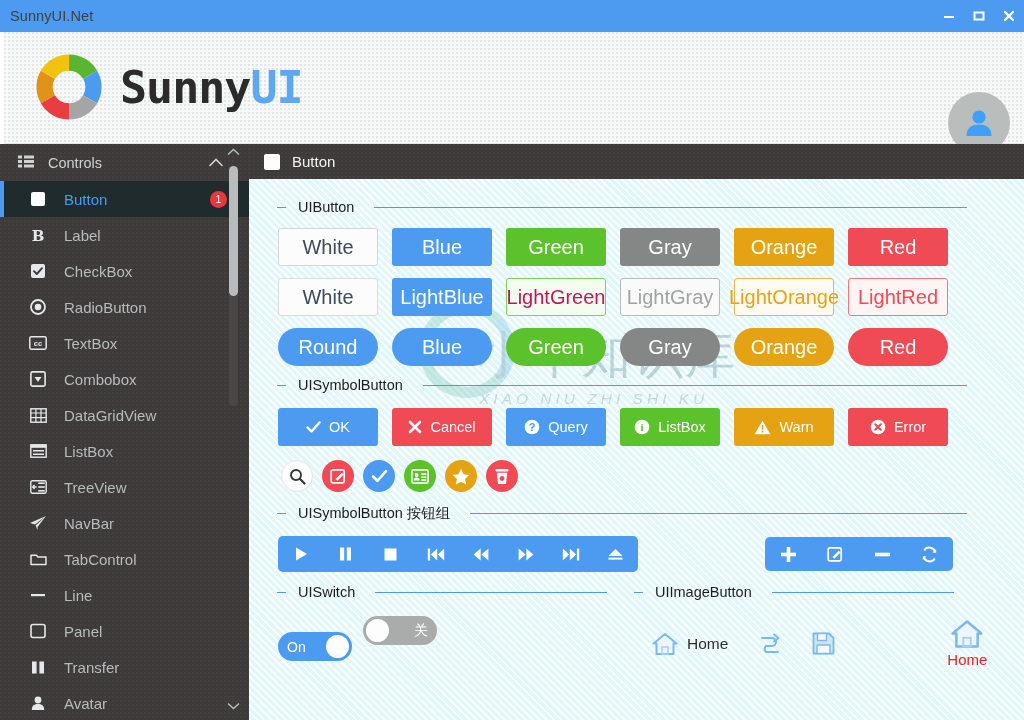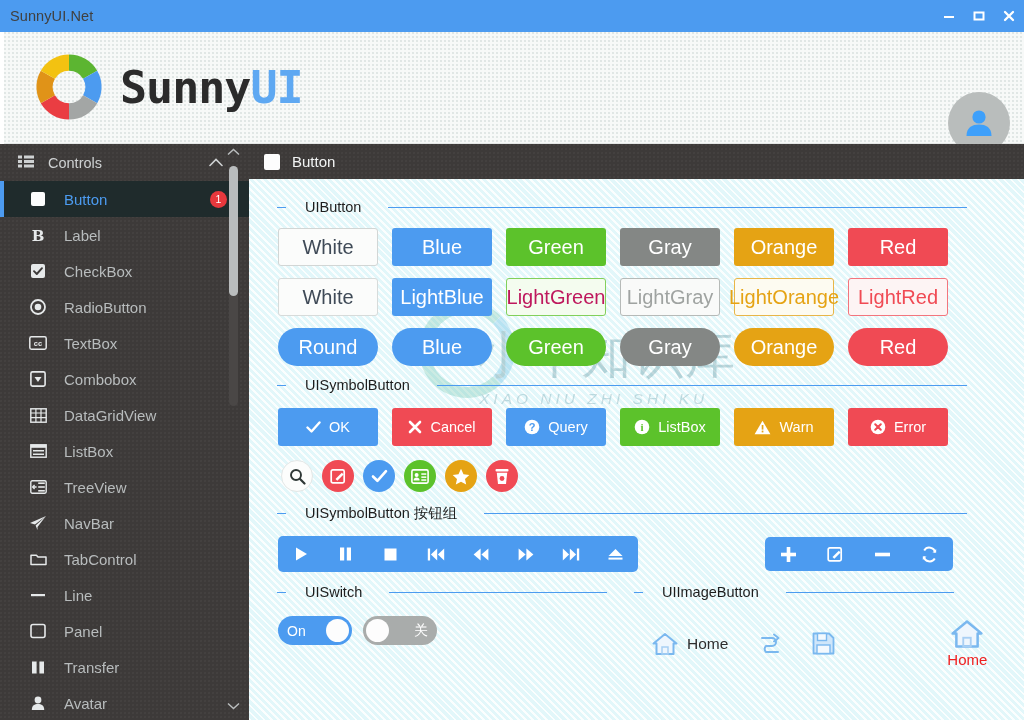--- a/index.html
+++ b/index.html
@@ -147,21 +147,21 @@
   }
   .wm-ring {
     position: absolute; left: 0px; top: 8px; width: 96px; height: 96px;
     border: 11px solid #64c0a8; border-radius: 50%;
     border-right-color: #57b8e0;
   }
 
   
   .gbox { position: absolute; }
   .gbox-line {
-    display: flex; align-items: center; gap: 19px;
+    display: flex; align-items: center; gap: 12px;
     color: #1d1d1d; font-size: 14.5px; white-space: nowrap;
   }
   .gbox-line .dash { width: 9px; height: 1px; background: #4c9bf0; }
   .gbox-line .rule { flex: 1; height: 1px; background: #4c9bf0; margin-left: 8px; }
 
   
   .row { position: absolute; display: flex; gap: 14px; }
   .btn {
     width: 100px; height: 38px;
     display: flex; align-items: center; justify-content: center; gap: 7px;
@@ -210,21 +210,21 @@
     color: #fff; cursor: pointer;
   }
   .btngroup2 { display: flex; align-items: center; background: #4c9bf0; border-radius: 5px; height: 34px; }
   .bg2-item { width: 47px; height: 34px; display: flex; align-items: center; justify-content: center; color: #fff; cursor: pointer;}
 
   
   .switch {
     width: 74px; height: 29px; border-radius: 15px;
     display: flex; align-items: center; cursor: pointer; position: relative;
   }
-  .switch.on { background: #4c9bf0; justify-content: flex-start; }
+  .switch.on { background: #4c9bf0; justify-content: flex-start; margin-top: 16px; }
   .switch.off { background: #a9acab; justify-content: flex-end; }
   .switch .sw-label { font-size: 14px; color: #fff; padding: 0 9px; }
   .switch .knob {
     width: 23px; height: 23px; border-radius: 50%; background: #fdfdfd;
     position: absolute; top: 3px;
   }
   .switch.on .knob { right: 3px; }
   .switch.off .knob { left: 3px; }
 
   .imgbtn { display: flex; align-items: center; gap: 9px; cursor: pointer; }

